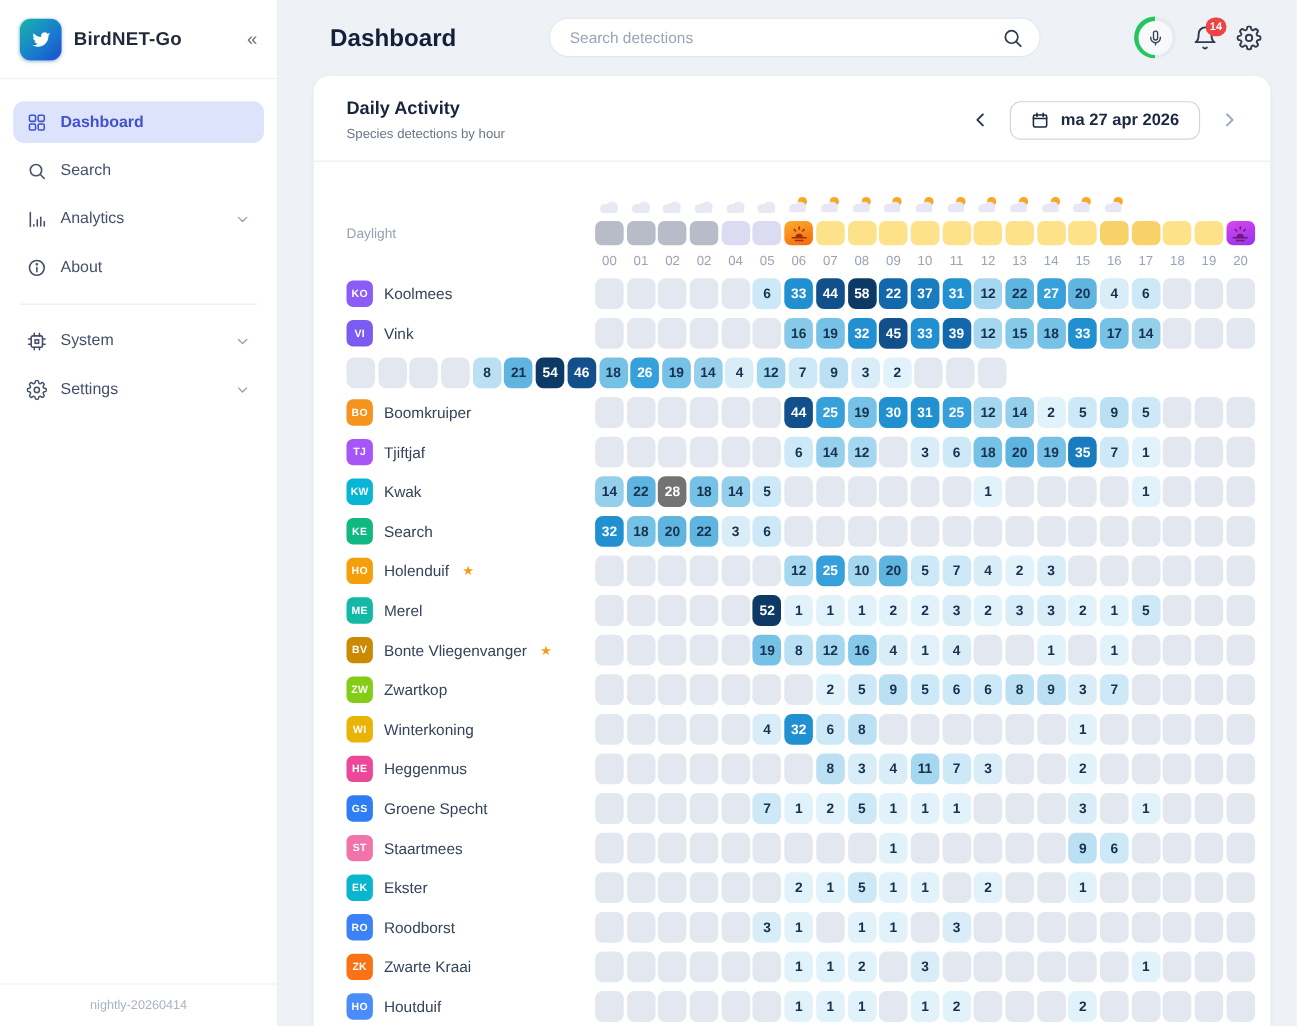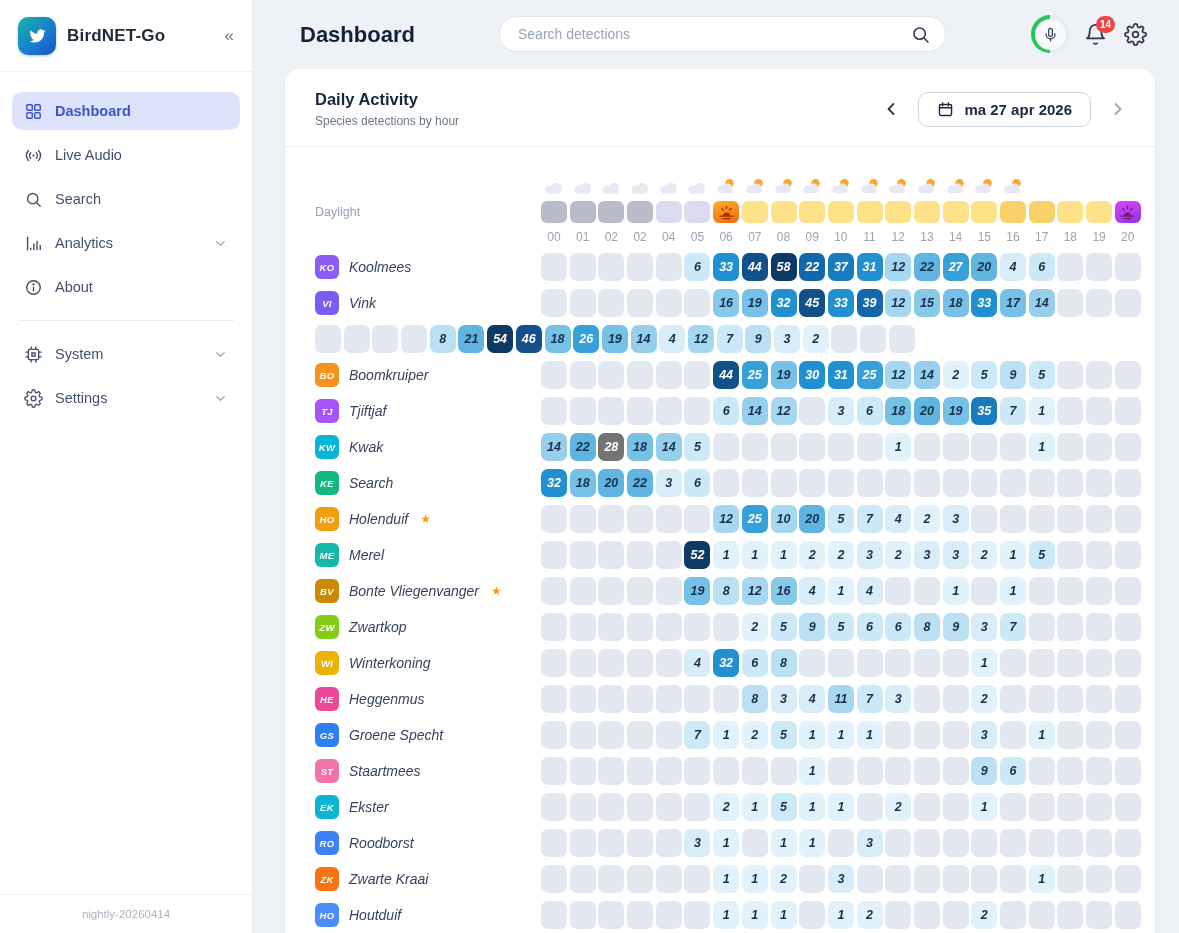--- a/index.html
+++ b/index.html
@@ -59,21 +59,21 @@
   .hm-wrap { padding:31px 14px 0 30px; }
   .hm-row { display:flex; align-items:center; }
   .hm-gutter { width:226px; flex:none; display:flex; align-items:center; gap:10px; }
   .hm-cells { display:flex; gap:2.7px; }
   .wslot { width:26px; height:16px; display:flex; align-items:flex-end; justify-content:center; }
   .icons-row { margin-bottom:7px; }
   .dcell { width:26px; height:22px; border-radius:6px; display:grid; place-items:center; }
   .daylight-label { font-size:12.5px; color:#97a1b3; }
   .hours-row { margin:7px 0 9px 0; }
   .hlabel { width:26px; text-align:center; font-size:12px; color:#9aa4b5; }
-  .sp-row { margin-bottom:8px;font-style:italic; }
+  .sp-row { margin-bottom:8px; }
   .sp-badge { width:24px; height:24px; border-radius:6px; color:#fff; font-size:9.5px; font-weight:700;
               display:grid; place-items:center; letter-spacing:.3px; flex:none; }
   .sp-name { font-size:14px; color:#36435a; font-weight:500; }
   .sp-star { font-size:12px; color:#f59e0b; margin-left:2px; }
   .cell { width:26px; height:28px; border-radius:7px; display:grid; place-items:center;
           font-size:12.5px; font-weight:600; cursor:pointer; }
   .sp-label { display:flex; align-items:center; gap:10px; cursor:pointer; }
 </style>
 </head>
 <body>
@@ -91,30 +91,20 @@
 
   <nav class="nav">
     <div class="nav-item active">
       <svg width="19" height="19" viewBox="0 0 24 24" fill="none" stroke="currentColor" stroke-width="1.8" stroke-linejoin="round">
           <rect x="3.5" y="3.5" width="7" height="7" rx="1.5"></rect>
           <rect x="13.5" y="3.5" width="7" height="7" rx="1.5"></rect>
           <rect x="3.5" y="13.5" width="7" height="7" rx="1.5"></rect>
           <rect x="13.5" y="13.5" width="7" height="7" rx="1.5"></rect>
         </svg>
       <span>Dashboard</span>
-    </div>
-    <div class="nav-item">
-      <svg width="19" height="19" viewBox="0 0 24 24" fill="none" stroke="currentColor" stroke-width="1.8" stroke-linecap="round">
-          <circle cx="12" cy="12" r="1.4" fill="currentColor" stroke="none"></circle>
-          <path d="M8.5 15.5a5 5 0 0 1 0-7"></path>
-          <path d="M15.5 8.5a5 5 0 0 1 0 7"></path>
-          <path d="M5.7 18.3a9 9 0 0 1 0-12.6"></path>
-          <path d="M18.3 5.7a9 9 0 0 1 0 12.6"></path>
-        </svg>
-      <span>Live Audio</span>
     </div>
     <div class="nav-item">
       <svg width="19" height="19" viewBox="0 0 24 24" fill="none" stroke="currentColor" stroke-width="1.8" stroke-linecap="round">
           <circle cx="11" cy="11" r="6.5"></circle>
           <path d="M16 16l4.5 4.5"></path>
         </svg>
       <span>Search</span>
     </div>
     <div class="nav-item">
       <svg width="19" height="19" viewBox="0 0 24 24" fill="none" stroke="currentColor" stroke-width="1.8" stroke-linecap="round">

